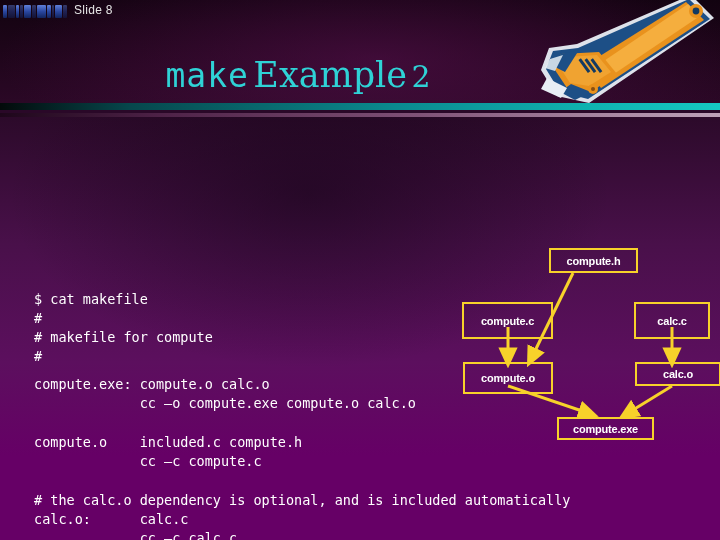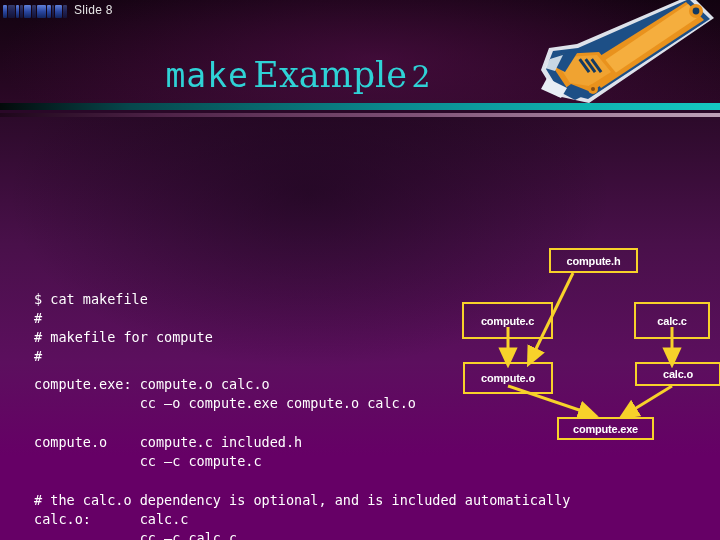--- a/index.html
+++ b/index.html
@@ -231,21 +231,21 @@
 
   <div class="body-area">
     <div class="body-sheen"></div>
 
     <div class="code code-b1">$ cat makefile
 #
 # makefile for compute
 #</div>
     <div class="code code-b2">compute.exe: compute.o calc.o
              cc –o compute.exe compute.o calc.o</div>
-    <div class="code code-b3">compute.o    compute.c included.h
+    <div class="code code-b3">compute.o    included.c compute.h
              cc –c compute.c</div>
     <div class="code code-b4"># the calc.o dependency is optional, and is included automatically
 calc.o:      calc.c
              cc –c calc.c</div>
 
     <svg class="diagram" viewBox="0 0 720 423">
       <defs>
         <marker id="ah" markerWidth="7" markerHeight="7" refX="3.2" refY="3.2" orient="auto" markerUnits="strokeWidth">
           <path d="M0,0 L7,3.2 L0,6.4 z" fill="#f7d22a"></path>
         </marker>

